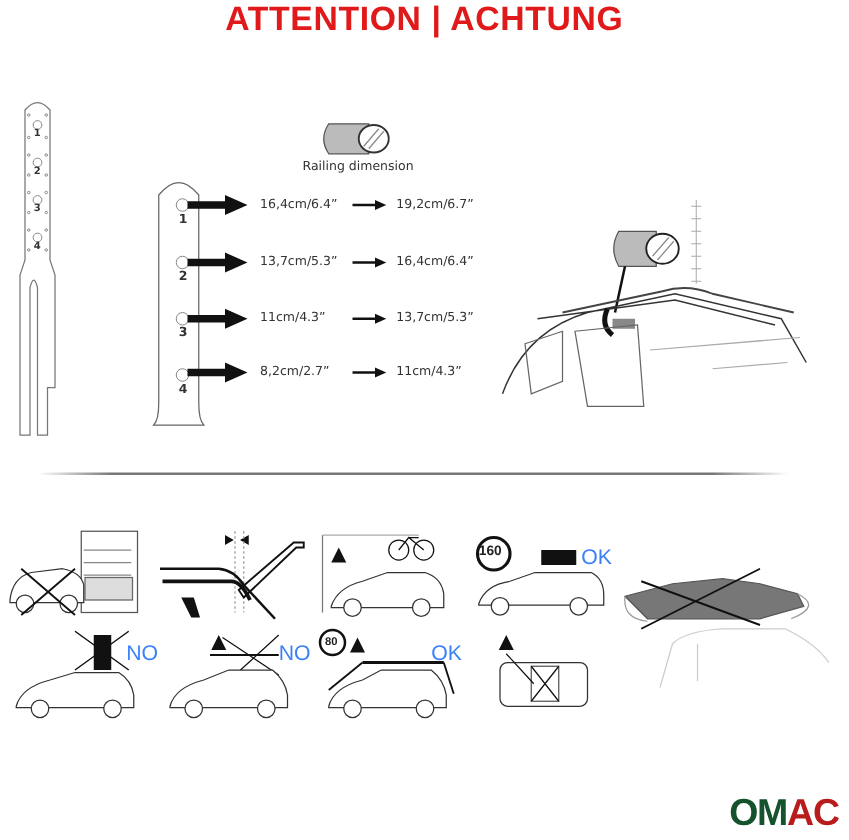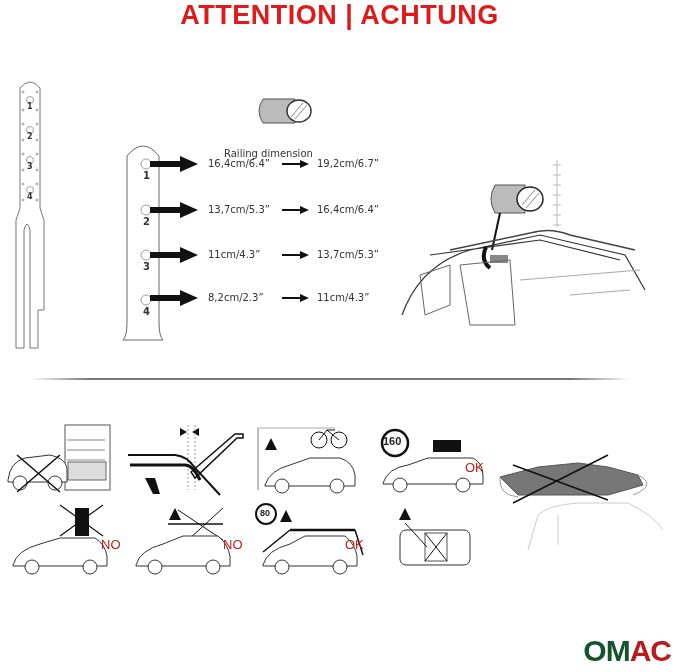--- a/index.html
+++ b/index.html
@@ -1,21 +1,21 @@
 <!DOCTYPE html>
 <html><head>
 <meta charset="utf-8">
 <style>
   html, body { margin: 0; padding: 0; background: #ffffff; }
   body { width: 679px; height: 672px; position: relative; overflow: hidden; font-family: "DejaVu Sans", sans-serif; color: #222; }
   .abs { position: absolute; }
   .title { left: 0; top: 0; width: 679px; text-align: center; font-family: "Liberation Sans", sans-serif; font-weight: bold; font-size: 27px; color: #e01a1a; letter-spacing: 0.5px; line-height: 30px; }
   .label-sm { font-size: 10px; color: #333; white-space: nowrap; }
   .divider { left: 30px; top: 378px; width: 600px; height: 2px; background: linear-gradient(to right, rgba(120,120,120,0), #777 10%, #777 90%, rgba(120,120,120,0)); }
-  .tag { font-family: "Liberation Sans", sans-serif; font-size: 13px; color: #b91c1c; margin-top: 24px; }
+  .tag { font-family: "Liberation Sans", sans-serif; font-size: 17px; color: #3b82f6; }
   .logo { right: 8px; bottom: 4px; font-family: "Liberation Sans", sans-serif; font-weight: 900; font-size: 30px; letter-spacing: -1px; }
   .logo .om { color: #14532d; }
   .logo .ac { color: #b91c1c; }
   svg { position: absolute; overflow: visible; }
 </style>
 </head>
 <body>
 
 <div class="abs title" style="top:0px;">ATTENTION | ACHTUNG</div>
 
@@ -51,21 +51,21 @@
   <span class="abs label-sm" style="left:17px;top:112px;font-size:8px;font-weight:bold;">4</span>
 </div>
 
 <div class="abs" style="left:255px;top:95px;width:60px;height:32px;">
   <svg width="60" height="32" viewBox="0 0 60 32">
     <path d="M8 4 L40 4 L40 28 L8 28 Q0 16 8 4 Z" fill="#bbb" stroke="#555"></path>
     <ellipse cx="44" cy="16" rx="12" ry="11" fill="#fff" stroke="#333" stroke-width="1.5"></ellipse>
     <path d="M36 22 L48 8 M40 24 L52 10" stroke="#888"></path>
   </svg>
 </div>
-<span class="abs label-sm" style="left:224px;top:128px;margin-top:20px;">Railing dimension</span>
+<span class="abs label-sm" style="left:242px;top:128px;">Railing dimension</span>
 
 <div class="abs" style="left:123px;top:142px;width:40px;height:200px;">
   <svg width="40" height="200" viewBox="0 0 40 200">
     <path d="M4 14 Q20 -6 36 14 L36 180 Q36 194 40 198 L0 198 Q4 194 4 180 Z" fill="#fff" stroke="#666"></path>
     <g fill="none" stroke="#888" stroke-width="0.8">
       <circle cx="23" cy="22" r="5"></circle>
         <circle cx="23" cy="68" r="5"></circle>
         <circle cx="23" cy="113" r="5"></circle>
         <circle cx="23" cy="158" r="5"></circle>
     </g>
@@ -101,21 +101,21 @@
     </svg>
   <span class="abs label-sm" style="left:208px;top:249px;">11cm/4.3”</span>
   <svg style="left:282px;top:251px;" width="28" height="8">
       <path d="M0 3 L18 3 L18 0 L27 4 L18 8 L18 5 L0 5 Z" fill="#111"></path>
     </svg>
   <span class="abs label-sm" style="left:317px;top:249px;">13,7cm/5.3”</span>
 
   <svg style="left:150px;top:290px;" width="50" height="16">
       <path d="M0 5 L30 5 L30 0 L48 8 L30 16 L30 11 L0 11 Z" fill="#111"></path>
     </svg>
-  <span class="abs label-sm" style="left:208px;top:292px;">8,2cm/2.3”</span>
+  <span class="abs label-sm" style="left:208px;top:292px;">8,2cm/2.7”</span>
   <svg style="left:282px;top:294px;" width="28" height="8">
       <path d="M0 3 L18 3 L18 0 L27 4 L18 8 L18 5 L0 5 Z" fill="#111"></path>
     </svg>
   <span class="abs label-sm" style="left:317px;top:292px;">11cm/4.3”</span>
 </div>
 
 <div class="abs" style="left:390px;top:155px;width:280px;height:180px;">
   <svg width="280" height="180" viewBox="0 0 280 180">
     <g stroke="#aaa" stroke-width="0.8">
       <line x1="167" y1="5" x2="167" y2="72"></line>

